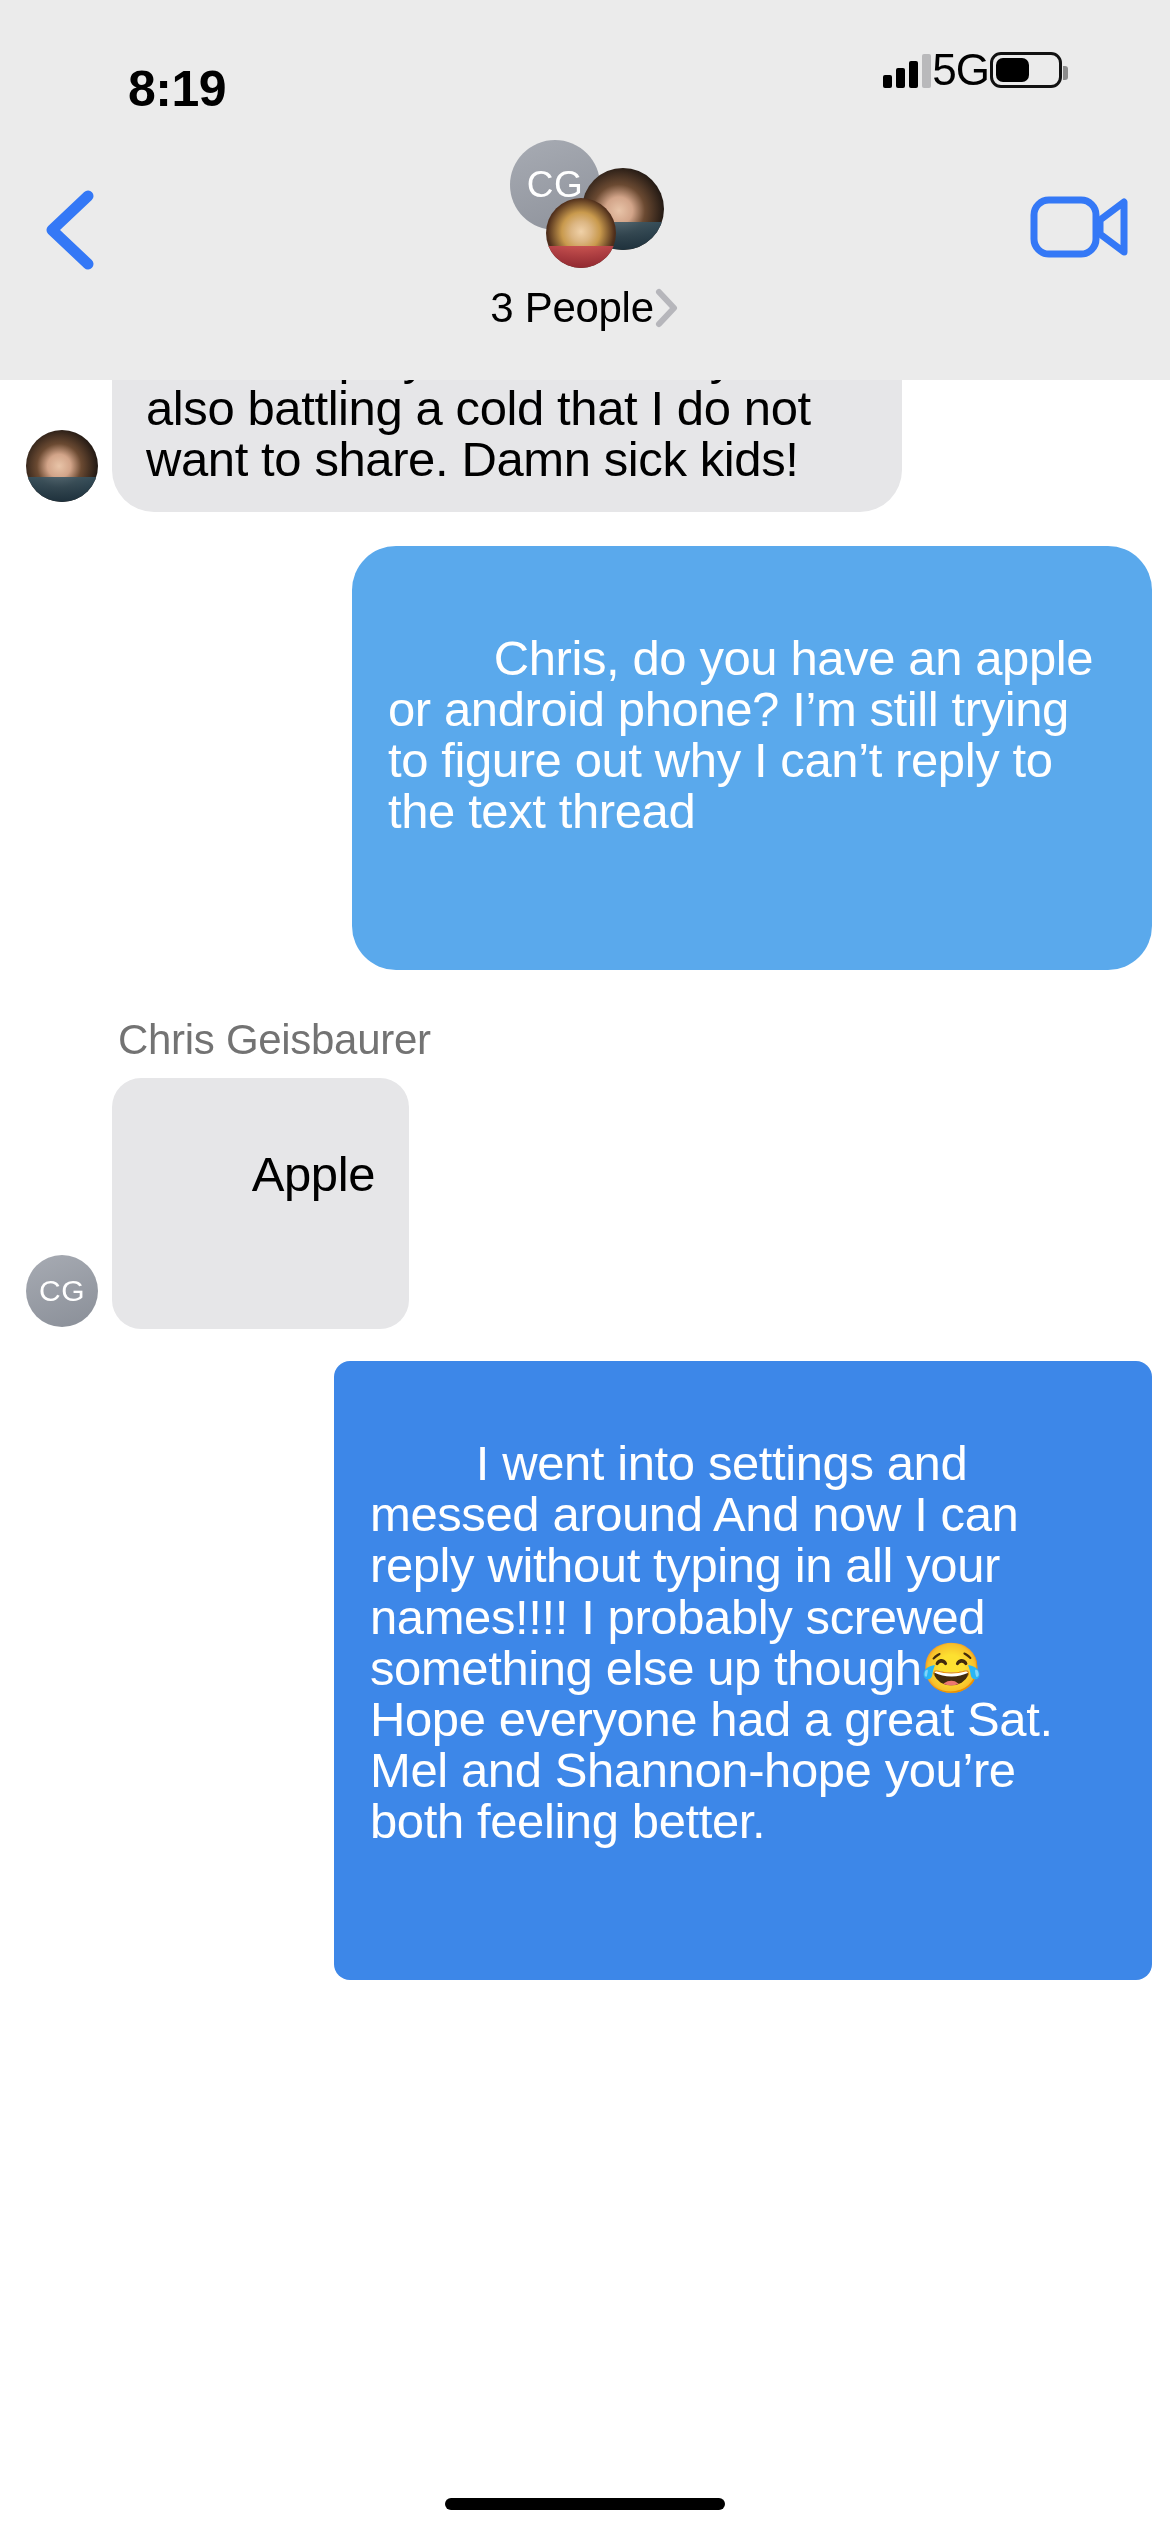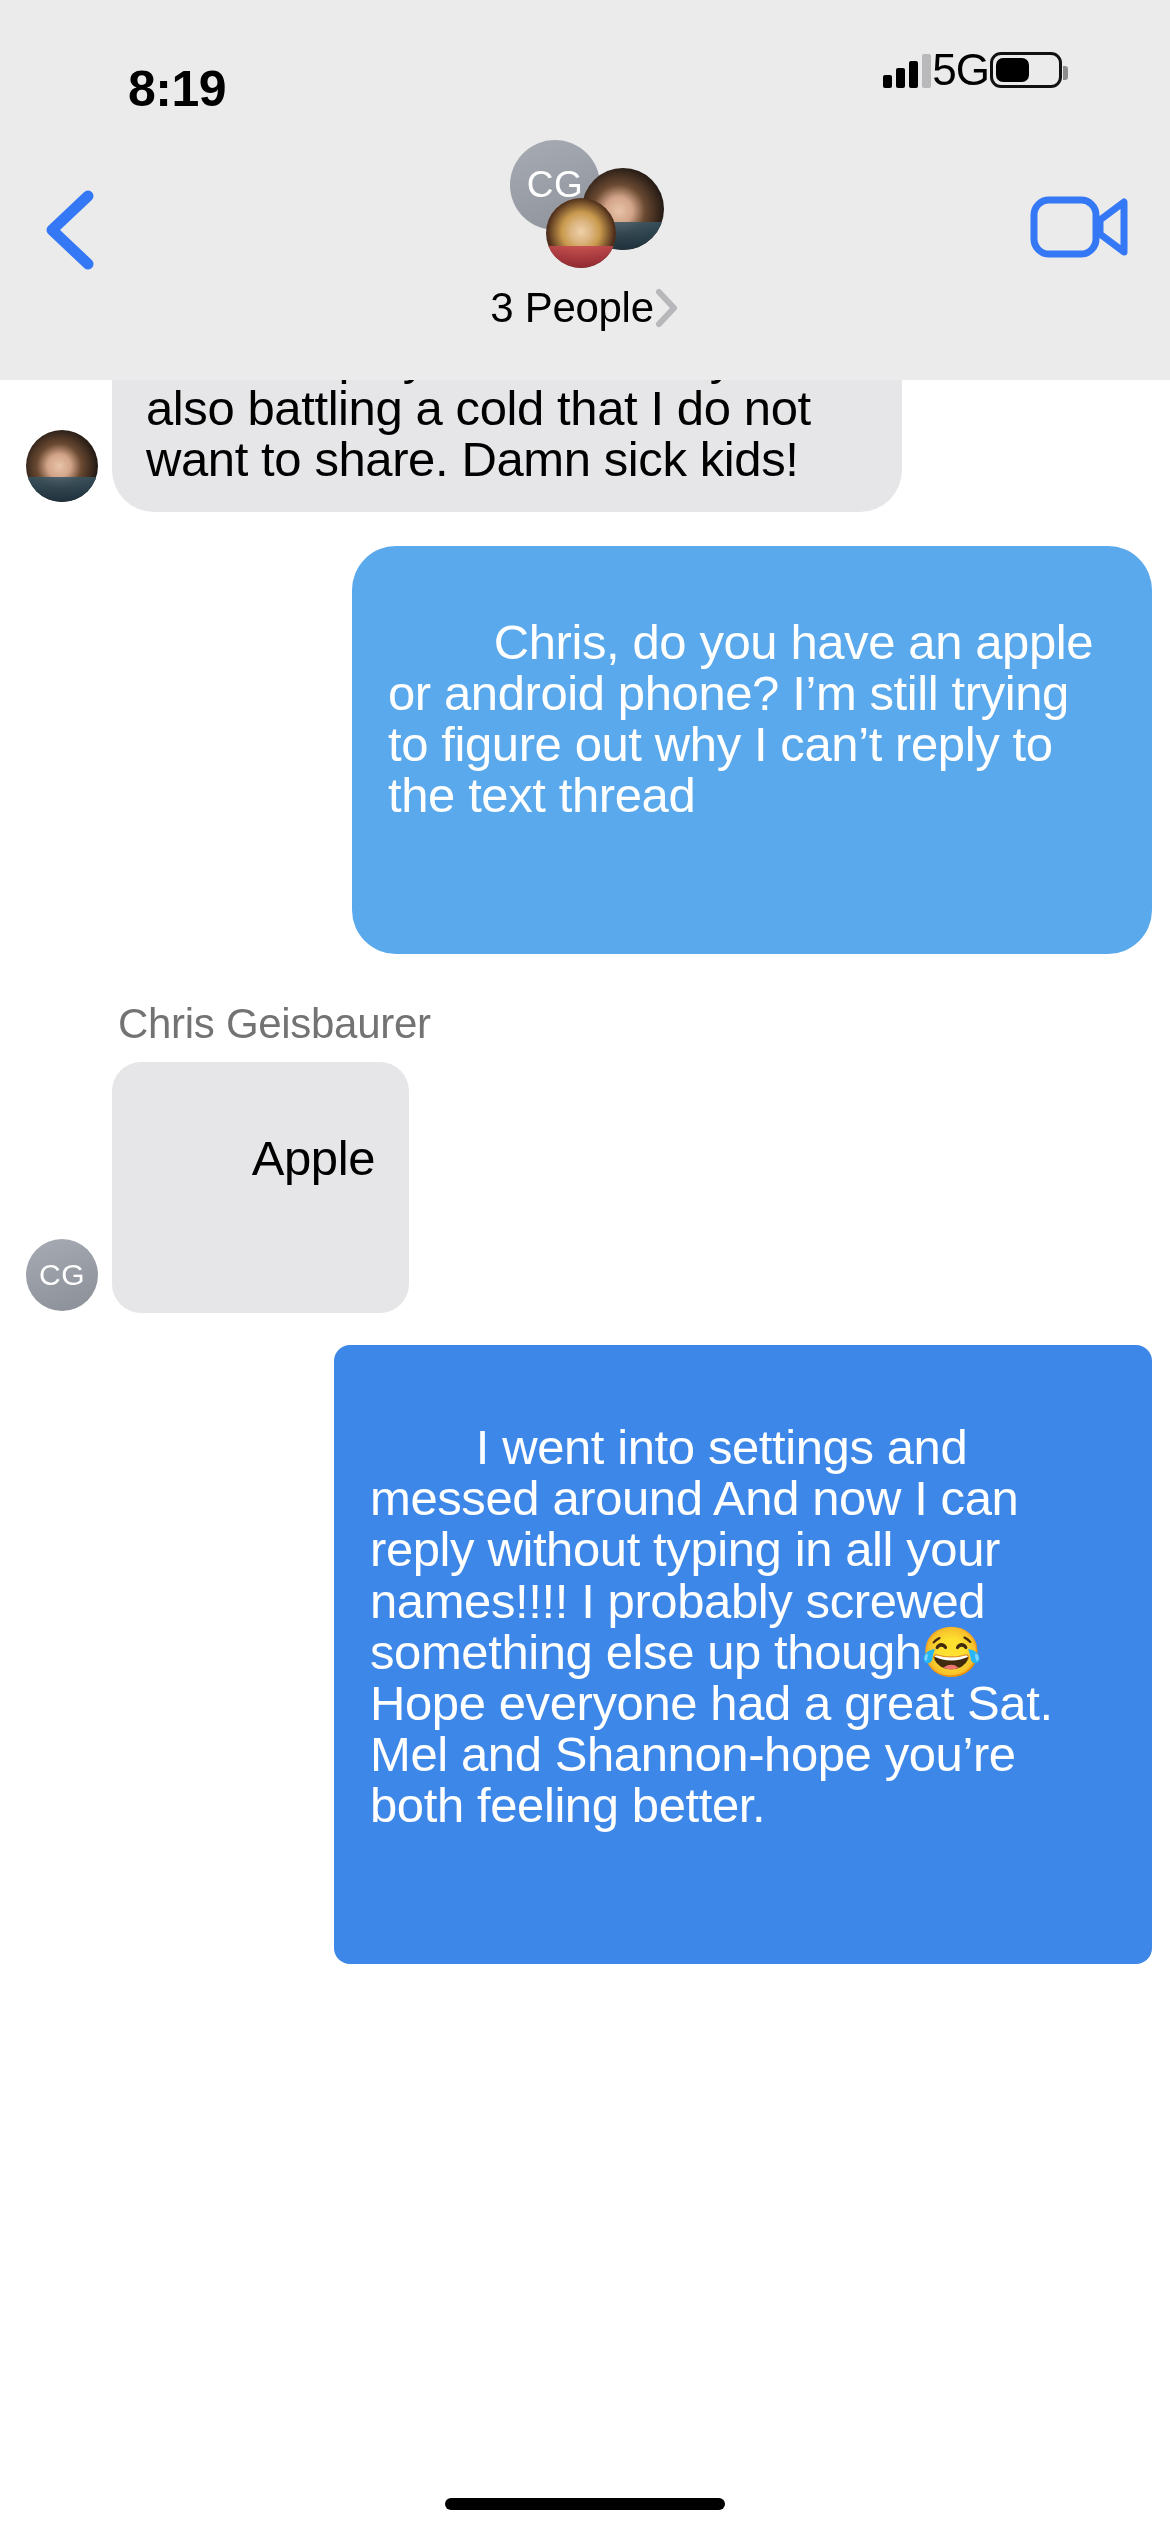--- a/index.html
+++ b/index.html
@@ -110,21 +110,21 @@
     font-size: 49px; line-height: 1.045;
     letter-spacing: -0.4px;
     white-space: pre-wrap; word-wrap: break-word;
   }
   .bub.gray {
     background: #e6e6e8; color: #000;
     border-radius: 29px; padding: 20px 34px 26px 34px;
   }
   .bub.blue-light {
     background: #5aa9ec; color: #fff;
-    border-radius: 44px; padding: 20px 36px 30px 36px;
+    border-radius: 44px; padding: 36px 36px 30px 36px;
   }
   .bub.blue {
     background: #3d87e8; color: #fff;
     border-radius: 16px; padding: 26px 36px 30px 36px;
   }
 
   
   .tail-l, .tail-r { position: absolute; bottom: 0; width: 46px; height: 48px; overflow: hidden; }
   .tail-l { left: -16px; }
   .tail-r { right: -16px; }

